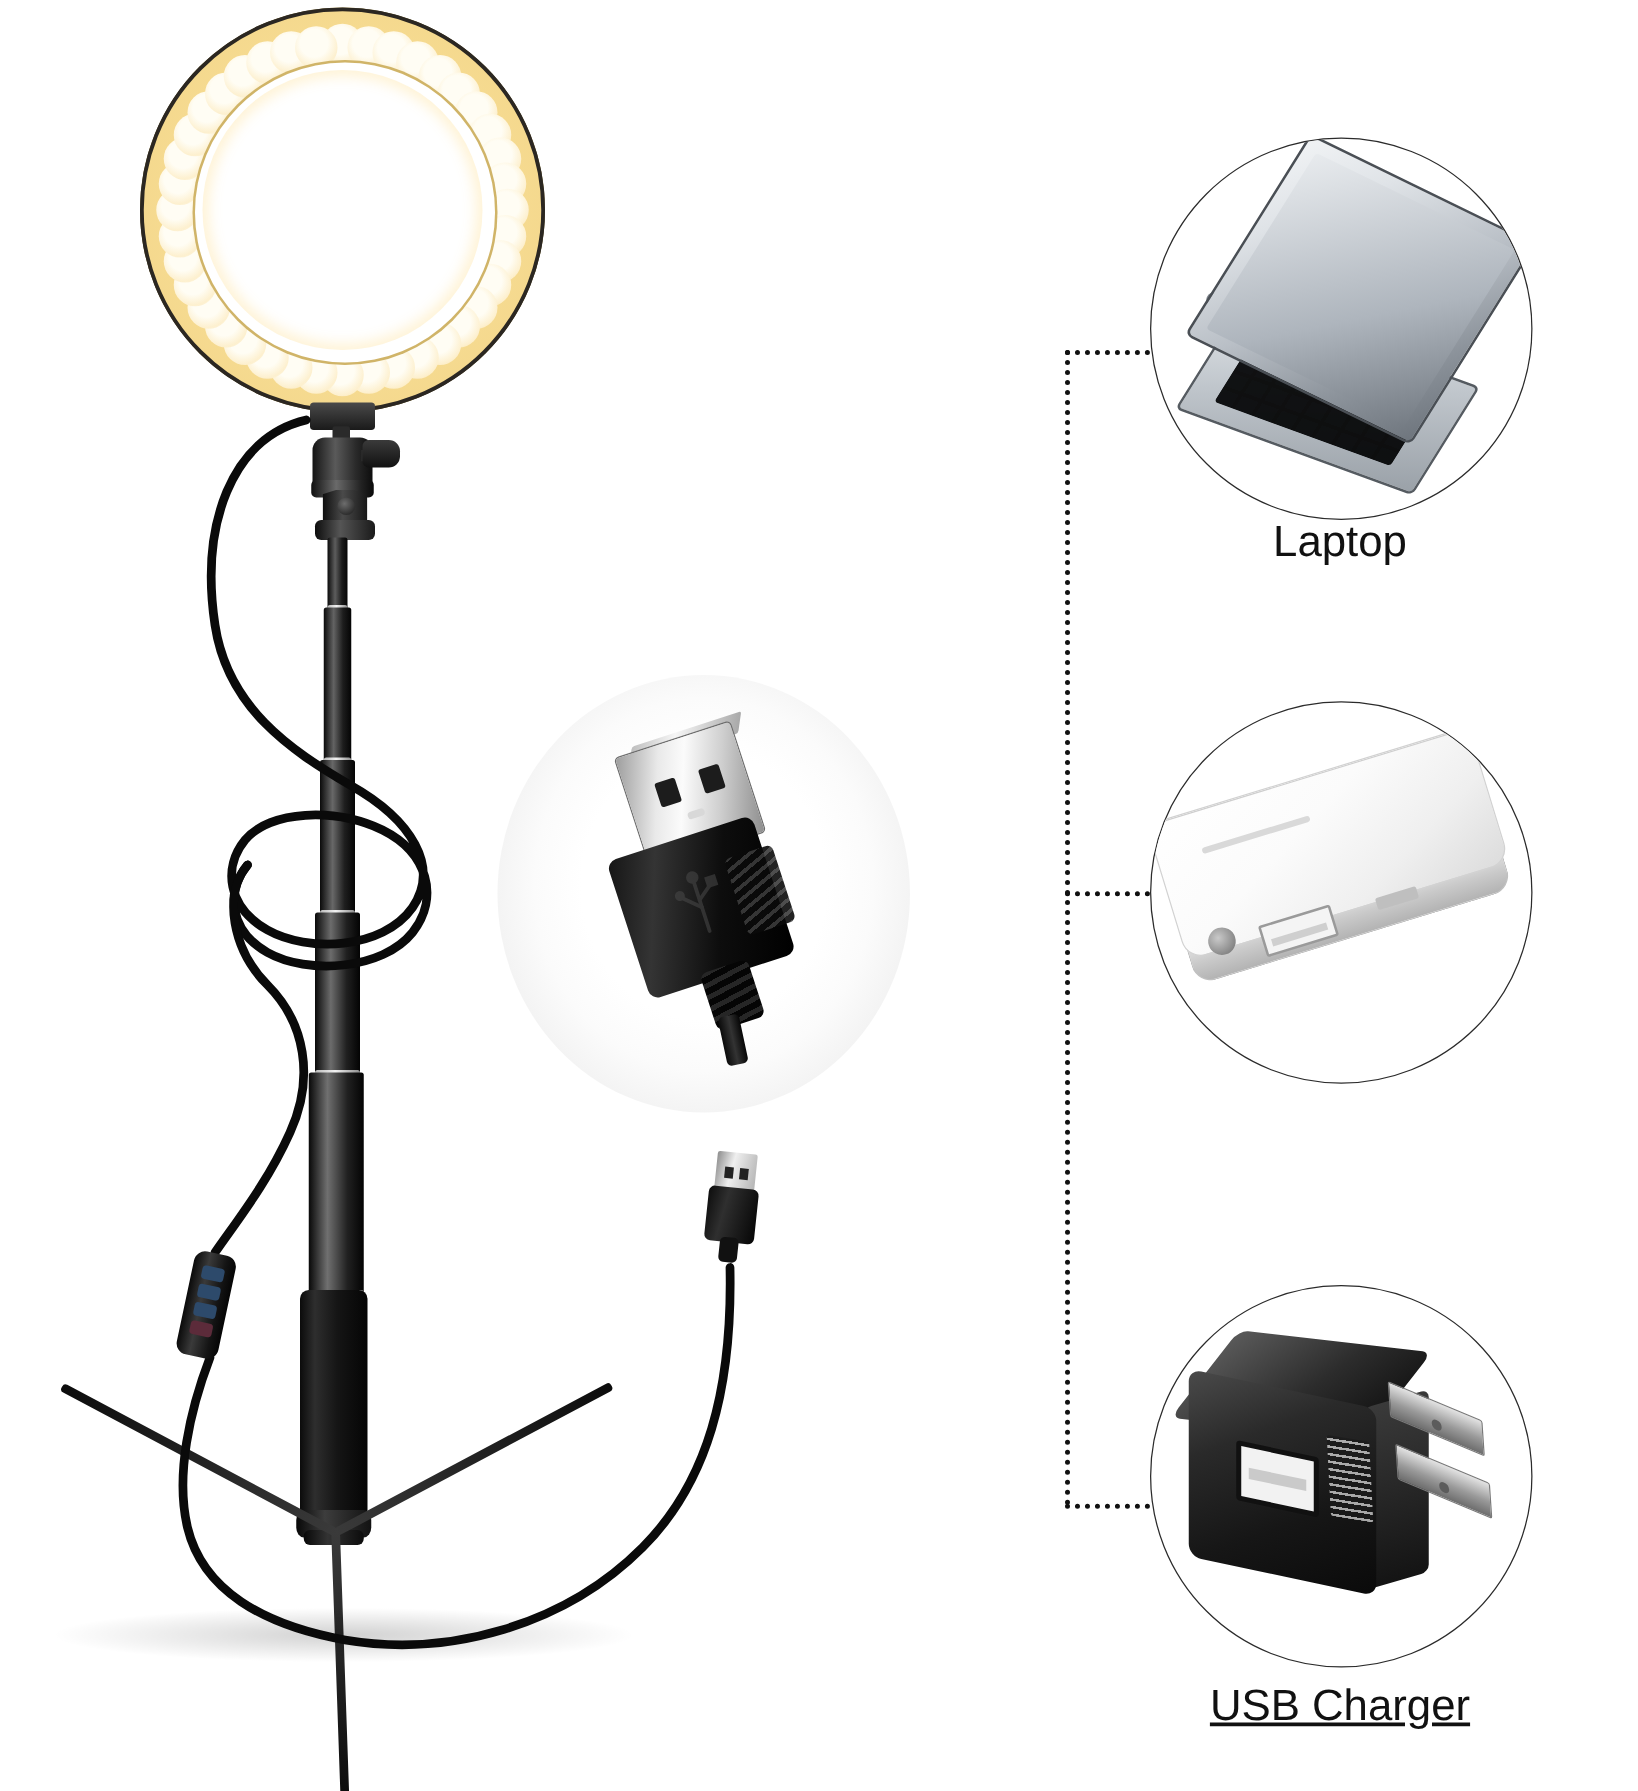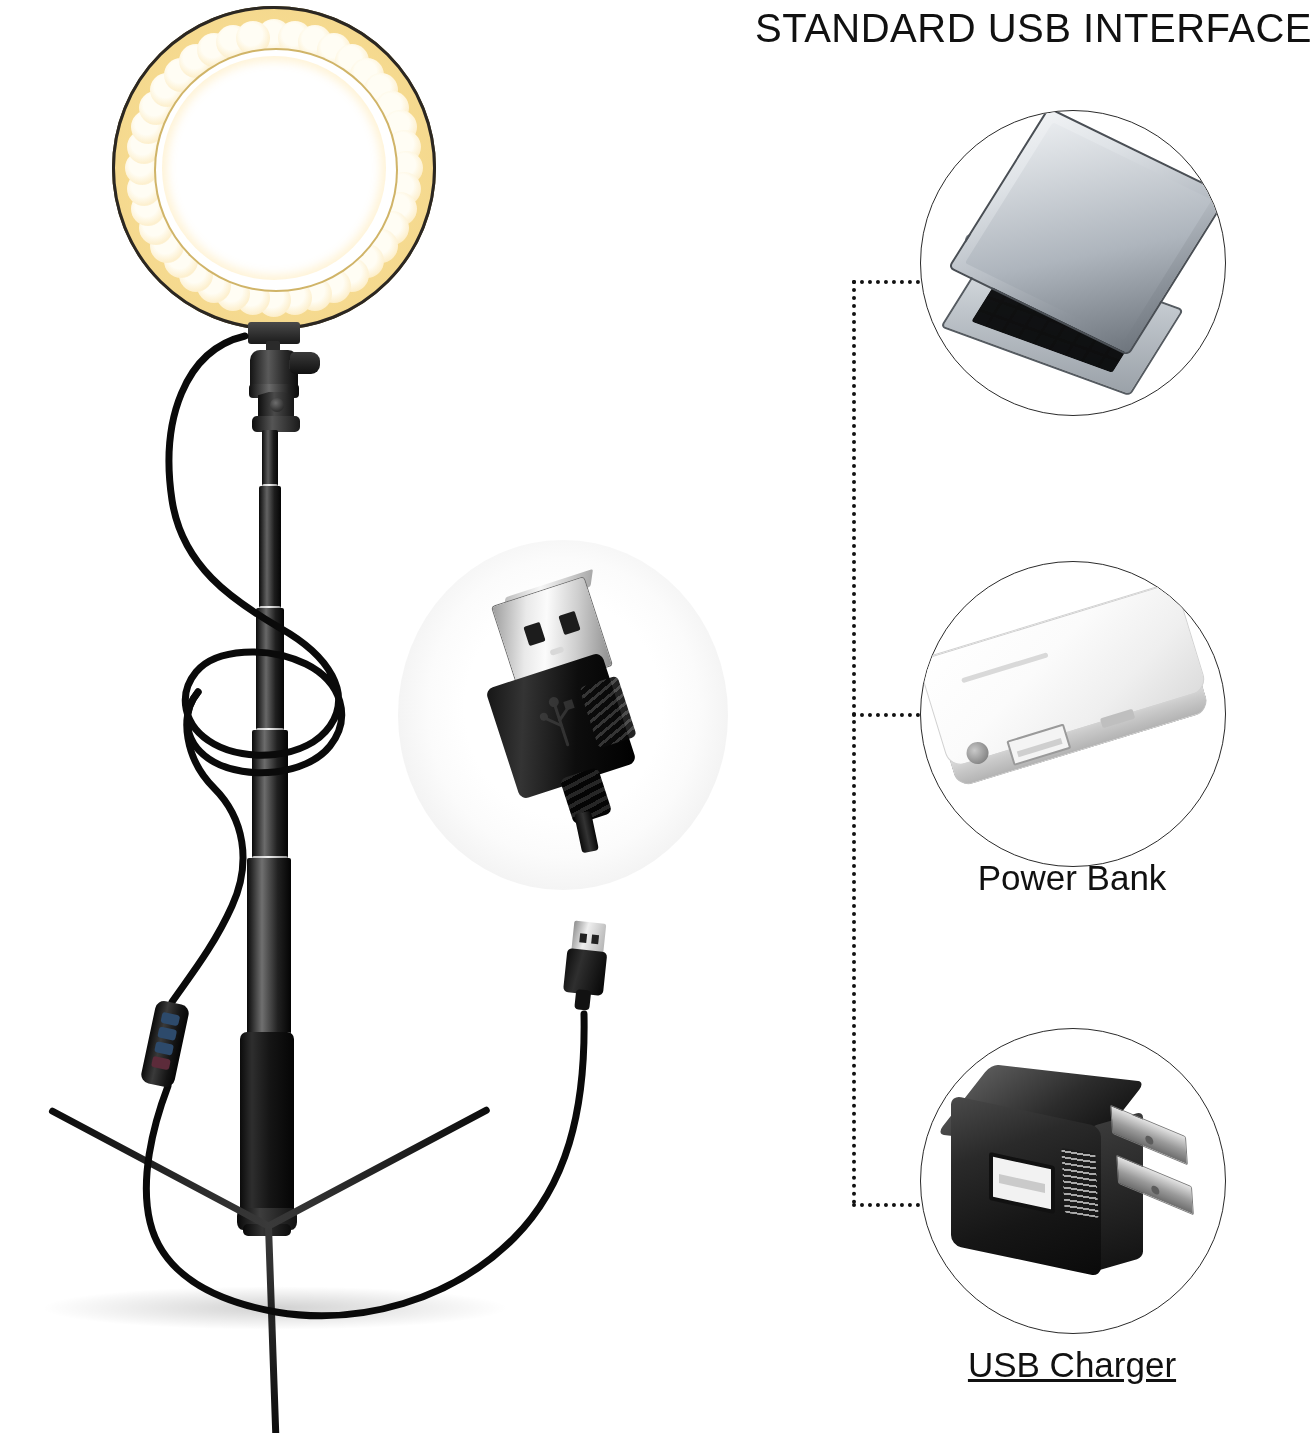--- a/index.html
+++ b/index.html
@@ -208,21 +208,20 @@
       border-radius:50%;background:#5c5c5c;}
 
   .shadow-ellipse{position:absolute;border-radius:50%;
       background:radial-gradient(ellipse at 50% 50%,rgba(0,0,0,.18),rgba(0,0,0,0) 70%);}
 </style>
 </head>
 <body>
 
 <div class="stage">
 
-  <div id="title">STANDARD USB INTERFACE</div>
 
   <div id="ringlight">
     <div class="ring-outer"></div>
     <div class="ring-rim"></div>
     <div id="leds">
         <div class="led" style="left: 145px; top: 13px;"></div>
         <div class="led" style="left: 165.649px; top: 14.6251px;"></div>
         <div class="led" style="left: 185.79px; top: 19.4605px;"></div>
         <div class="led" style="left: 204.927px; top: 27.3871px;"></div>
         <div class="led" style="left: 222.588px; top: 38.2098px;"></div>
@@ -352,33 +351,33 @@
     <div class="lap">
       <div class="lap-base">
         <div class="lap-keys"></div>
       </div>
       <div class="lap-hinge"></div>
       <div class="lap-lid">
         <div class="lap-lid-in"></div>
       </div>
     </div>
   </div>
+  <div class="caption" style="left:922px;top:414px;width:300px;">Laptop</div>
 
   <div class="circle" style="left:920px;top:561px;width:304px;height:304px;">
     <div class="pb">
       <div class="pb-side"></div>
       <div class="pb-top">
         <div class="pb-slot"></div>
       </div>
       <div class="pb-hole"></div>
       <div class="pb-usb"></div>
       <div class="pb-micro"></div>
     </div>
   </div>
-  <div class="caption" style="left:922px;top:858px;width:300px;">Power Bank</div>
 
   <div class="circle" style="left:920px;top:1028px;width:304px;height:304px;">
     <div class="ch">
       <div class="ch-top"></div>
       <div class="ch-right"></div>
       <div class="ch-face"></div>
       <div class="ch-usb"></div>
       <div class="ch-label"></div>
       <div class="prong" style="left:166px;top:54px;width:74px;height:26px;transform:skewY(26deg) rotate(-4deg);">
           <i></i>

